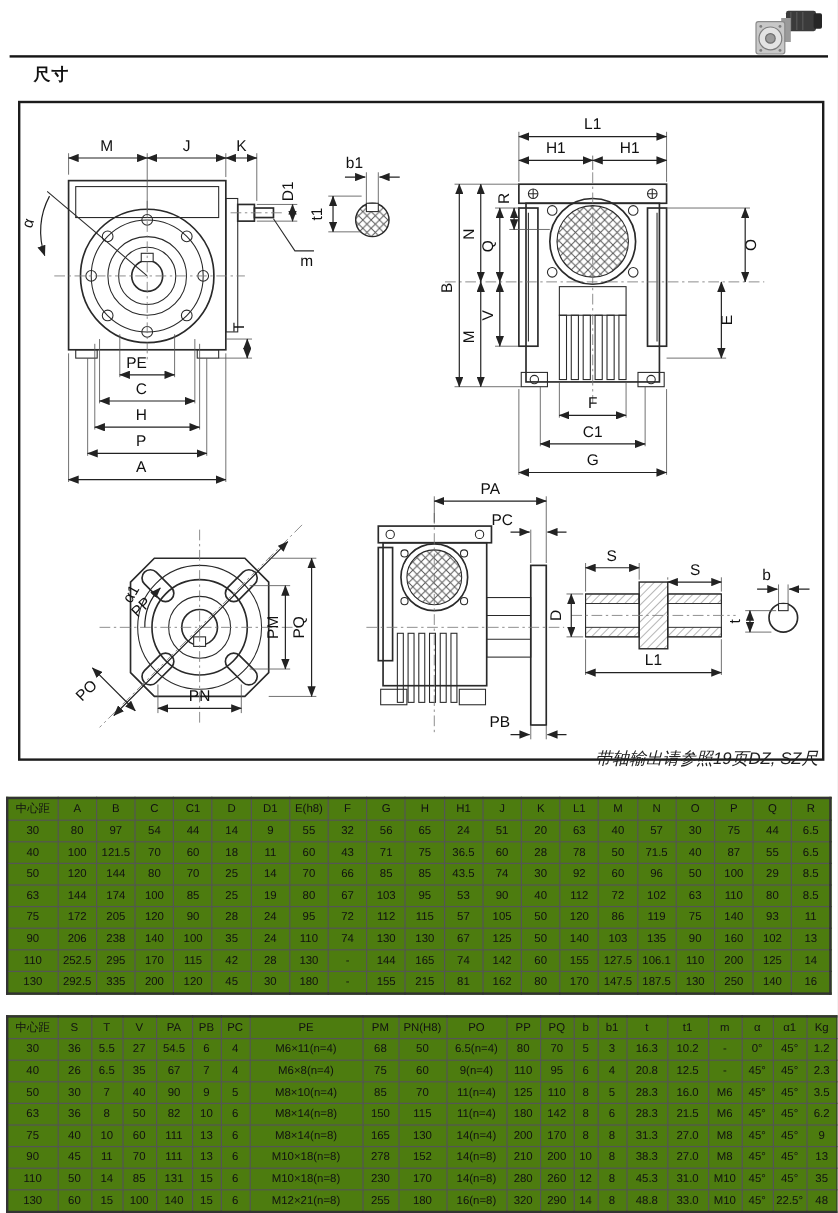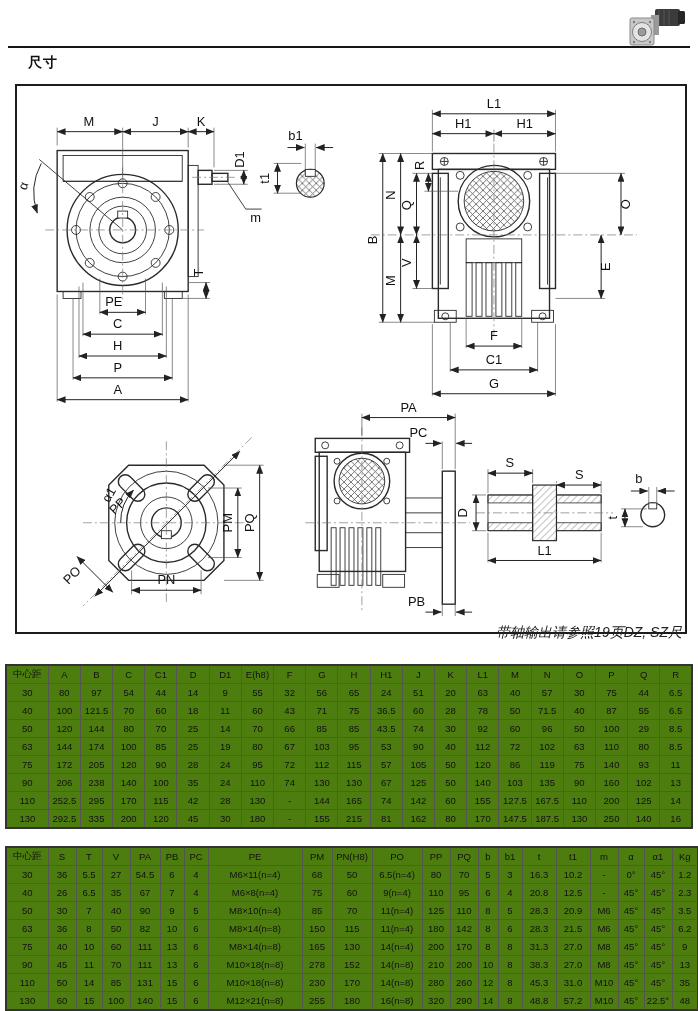--- a/index.html
+++ b/index.html
@@ -562,21 +562,21 @@
           <td>28</td>
           <td>130</td>
           <td>-</td>
           <td>144</td>
           <td>165</td>
           <td>74</td>
           <td>142</td>
           <td>60</td>
           <td>155</td>
           <td>127.5</td>
-          <td>167.5</td>
+          <td>106.1</td>
           <td>110</td>
           <td>200</td>
           <td>125</td>
           <td>14</td>
         </tr>
         <tr>
           <td>130</td>
           <td>292.5</td>
           <td>335</td>
           <td>200</td>
@@ -707,21 +707,21 @@
           <td>5</td>
           <td>M8×10(n=4)</td>
           <td>85</td>
           <td>70</td>
           <td>11(n=4)</td>
           <td>125</td>
           <td>110</td>
           <td>8</td>
           <td>5</td>
           <td>28.3</td>
-          <td>20.9</td>
+          <td>16.0</td>
           <td>M6</td>
           <td>45°</td>
           <td>45°</td>
           <td>3.5</td>
         </tr>
         <tr>
           <td>63</td>
           <td>36</td>
           <td>8</td>
           <td>50</td>
@@ -822,21 +822,21 @@
           <td>6</td>
           <td>M12×21(n=8)</td>
           <td>255</td>
           <td>180</td>
           <td>16(n=8)</td>
           <td>320</td>
           <td>290</td>
           <td>14</td>
           <td>8</td>
           <td>48.8</td>
-          <td>57.2</td>
+          <td>33.0</td>
           <td>M10</td>
           <td>45°</td>
           <td>22.5°</td>
           <td>48</td>
         </tr>
       </tbody>
   </table>
 
 </div>
 

